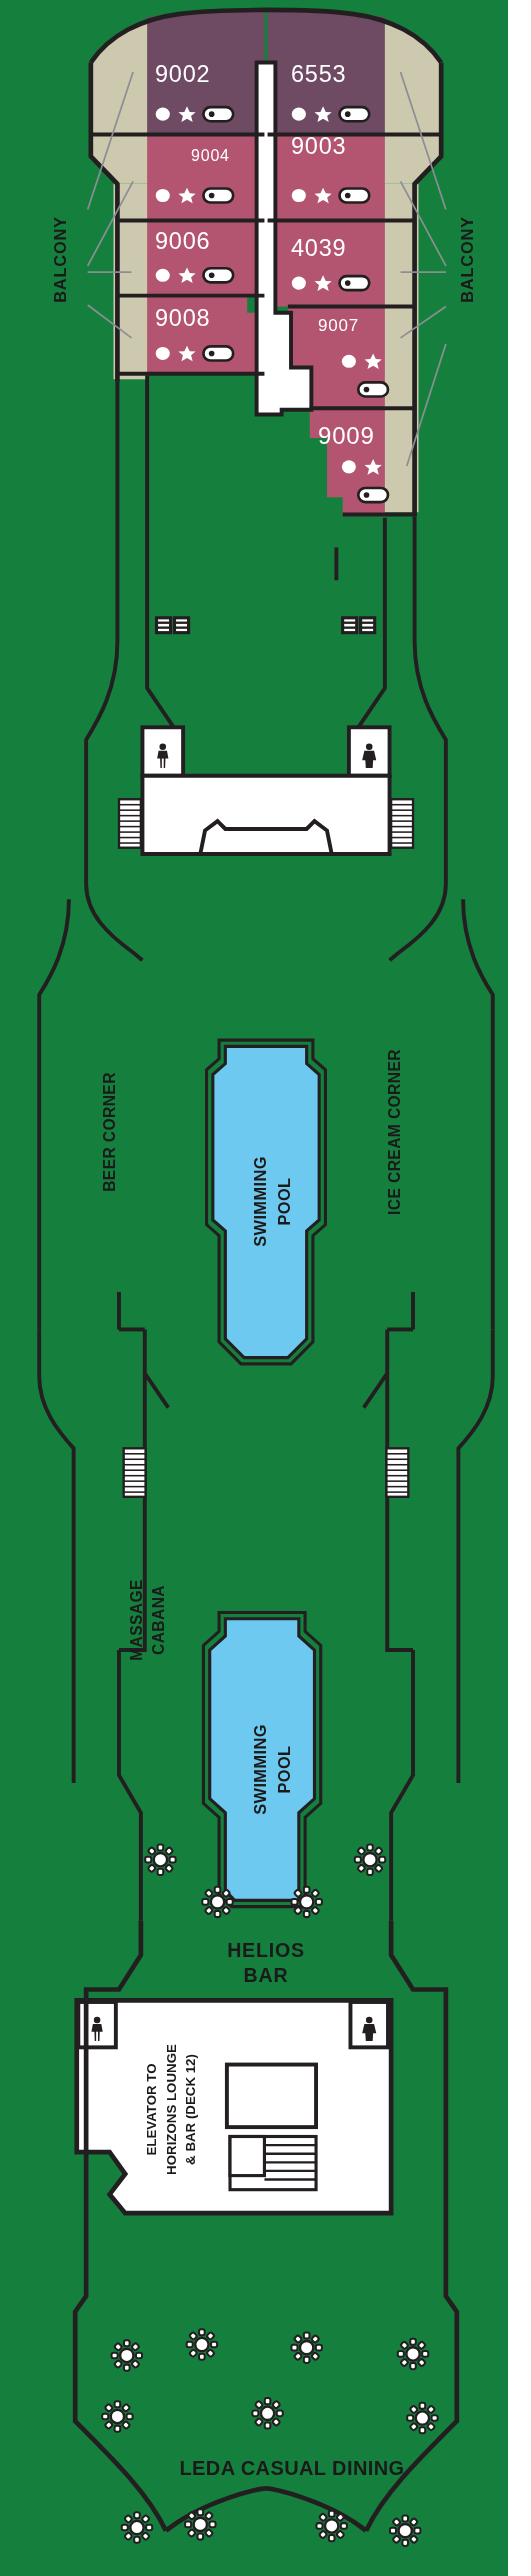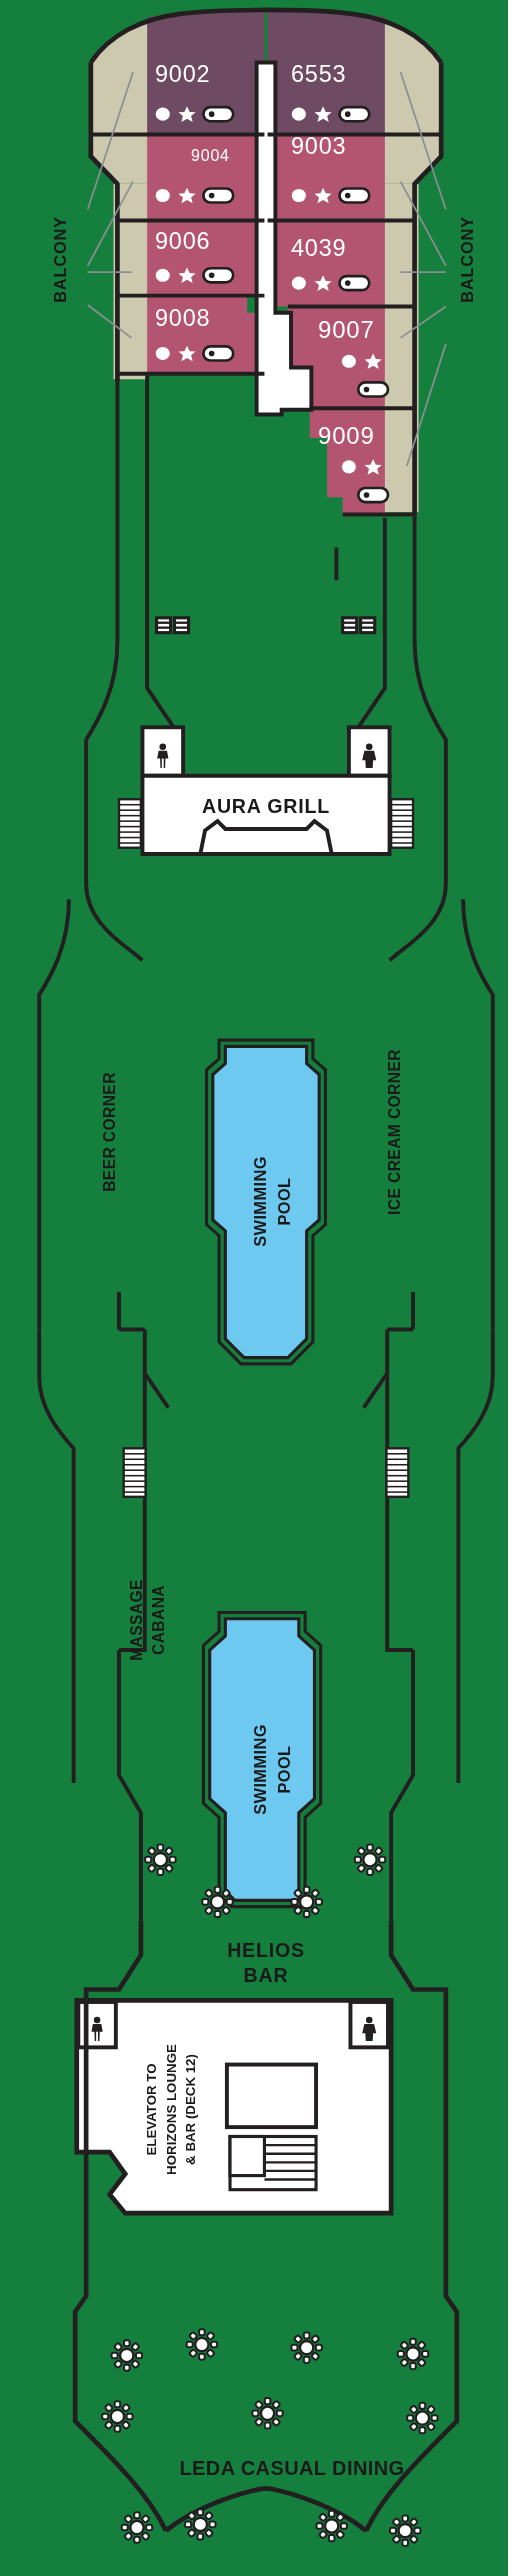--- a/index.html
+++ b/index.html
@@ -322,27 +322,26 @@
 </svg>
 
 <div class="cabnum" style="left:155px;top:61px;font-size:23.5px;">9002</div>
 <div class="cabnum" style="left:155px;top:147px;font-size:16px;margin-left:36px;">9004</div>
 <div class="cabnum" style="left:155px;top:228px;font-size:23.5px;">9006</div>
 <div class="cabnum" style="left:155px;top:305px;font-size:23.5px;">9008</div>
 
 <div class="cabnum" style="left:291px;top:61px;font-size:23.5px;">6553</div>
 <div class="cabnum" style="left:291px;top:133px;font-size:23.5px;">9003</div>
 <div class="cabnum" style="left:291px;top:235px;font-size:23.5px;">4039</div>
-<div class="cabnum" style="left:318px;top:316px;font-size:24px;">9007</div>
+<div class="cabnum" style="left:318px;top:316px;font-size:17px;">9007</div>
 <div class="cabnum" style="left:318px;top:422px;font-size:24px;">9009</div>
 
 <div class="vtext" style="left:-1.6px;top:250px;width:125px;text-align:center;font-size:16.4px;transform:rotate(-90deg);letter-spacing:0.8px;">BALCONY</div>
 <div class="vtext" style="left:405px;top:250px;width:125px;text-align:center;font-size:16.4px;transform:rotate(-90deg);letter-spacing:0.8px;">BALCONY</div>
 
-<div class="htext" style="left:0;top:795px;width:532px;text-align:center;font-size:19.6px;letter-spacing:0.8px;">AURA GRILL</div>
 
 <div class="vtext" style="left:15.6px;top:1123px;width:188px;text-align:center;font-size:15.6px;transform:rotate(-90deg);letter-spacing:0.4px;">BEER CORNER</div>
 <div class="vtext" style="left:285px;top:1123px;width:219px;text-align:center;font-size:15.6px;transform:rotate(-90deg);letter-spacing:0.4px;">ICE CREAM CORNER</div>
 
 <div class="vtext" style="left:182px;top:1192px;width:156px;text-align:center;font-size:16.4px;transform:rotate(-90deg);letter-spacing:0.4px;">SWIMMING</div>
 <div class="vtext" style="left:206px;top:1192px;width:156px;text-align:center;font-size:16.4px;transform:rotate(-90deg);letter-spacing:0.4px;">POOL</div>
 
 <div class="vtext" style="left:66px;top:1611px;width:141px;text-align:center;font-size:15.6px;transform:rotate(-90deg);letter-spacing:0.4px;">MASSAGE</div>
 <div class="vtext" style="left:88px;top:1611px;width:141px;text-align:center;font-size:15.6px;transform:rotate(-90deg);letter-spacing:0.4px;">CABANA</div>
 

